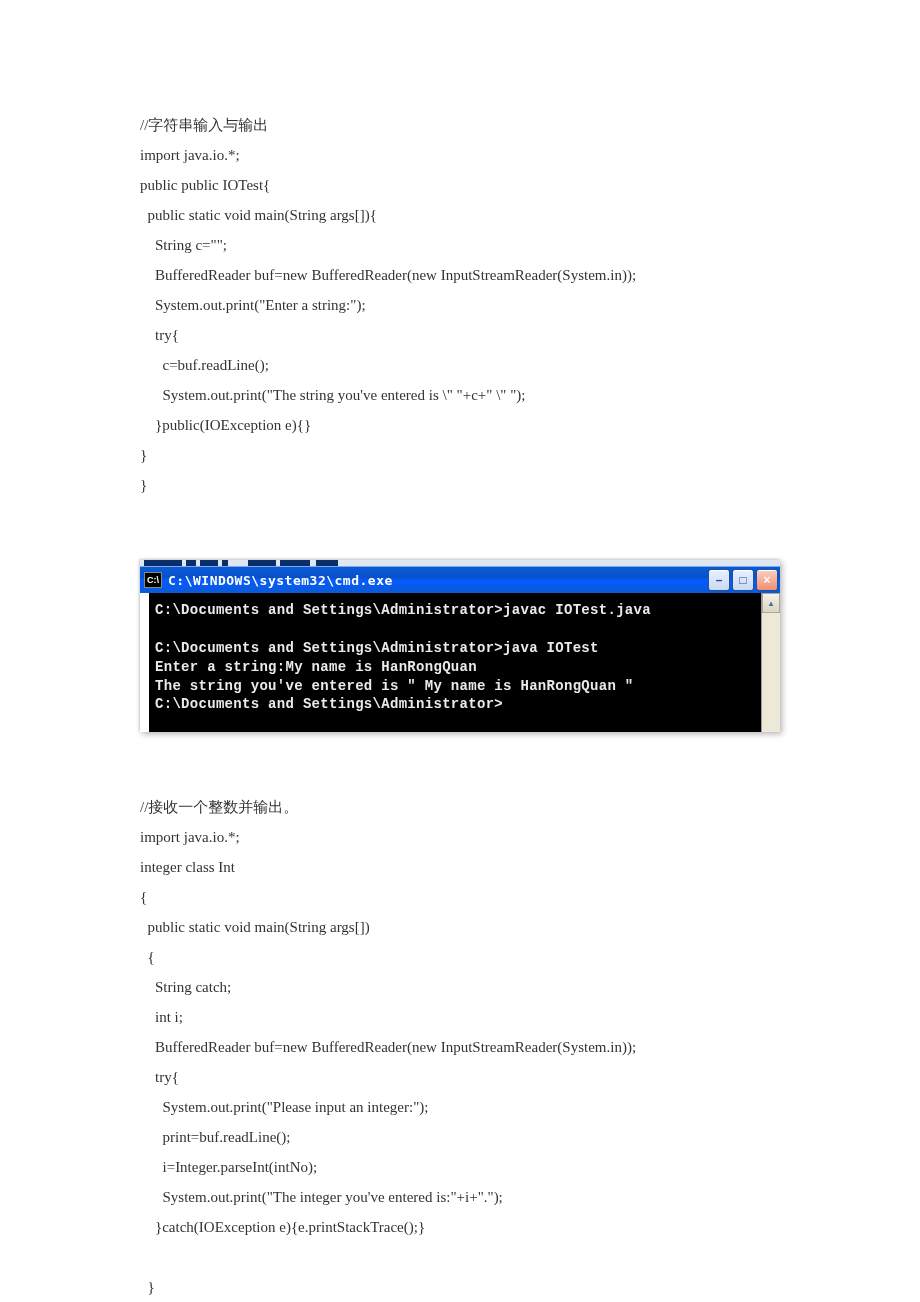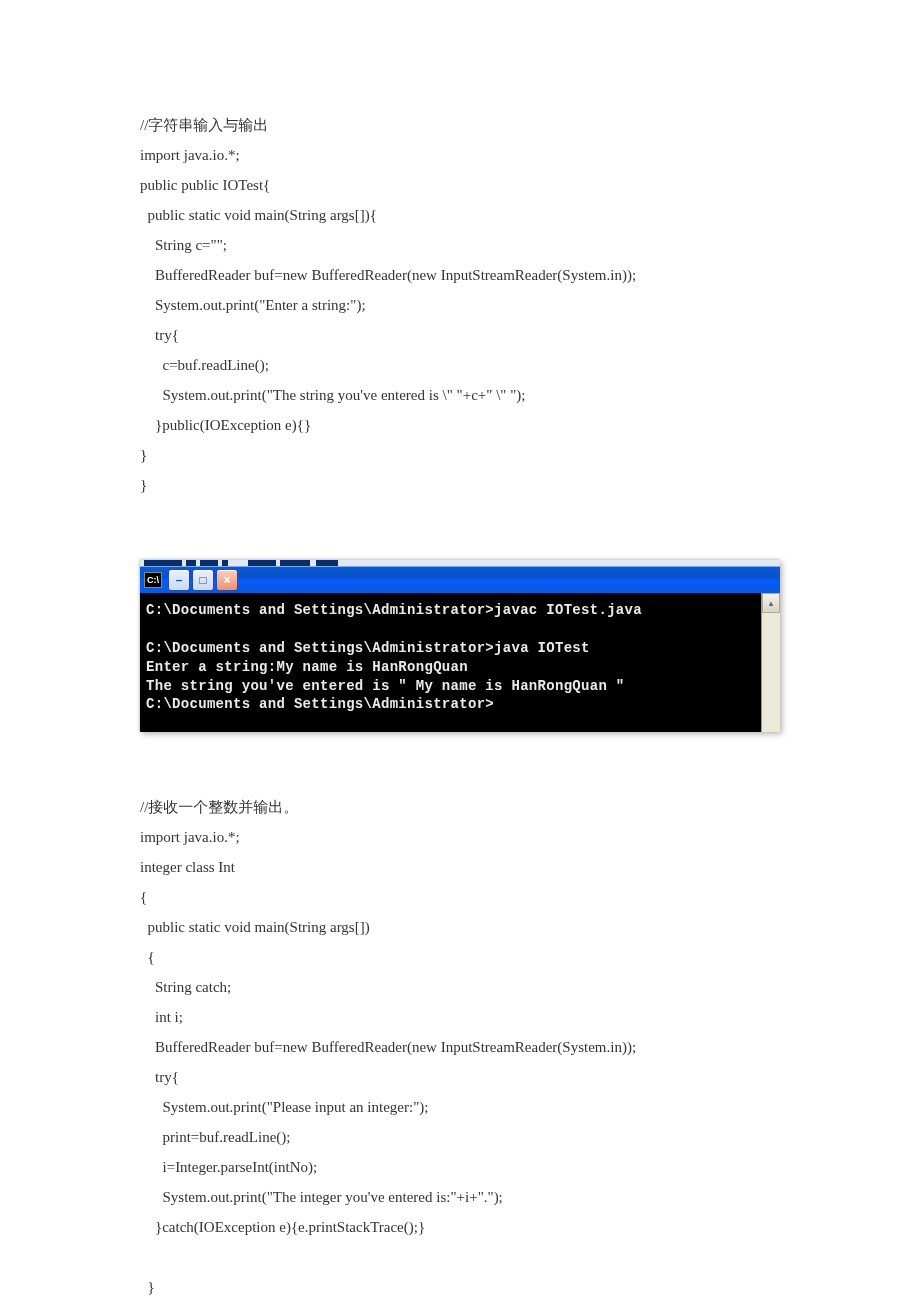--- a/index.html
+++ b/index.html
@@ -98,20 +98,21 @@
       line-height: 1.35;
       white-space: pre;
       position: relative;
       letter-spacing: 0.3px;
     }
     .scroll-area {
       display: flex;
     }
     .terminal-wrap {
       flex: 1;
+      padding-left: 9px;
     }
     .scrollbar {
       width: 18px;
       background: #ece9d8;
       display: flex;
       flex-direction: column;
       border-left: 1px solid #999;
     }
     .sb-btn {
       height: 18px;
@@ -152,20 +153,21 @@
       <div class="frag-box" style="left:4px;width:38px;"></div>
       <div class="frag-box" style="left:46px;width:10px;"></div>
       <div class="frag-box" style="left:60px;width:18px;"></div>
       <div class="frag-box" style="left:82px;width:6px;"></div>
       <div class="frag-box" style="left:108px;width:28px;"></div>
       <div class="frag-box" style="left:140px;width:30px;"></div>
       <div class="frag-box" style="left:176px;width:22px;"></div>
     </div>
     <div class="titlebar">
       <span class="cmd-badge">C:\</span>
+      <span class="title-text">C:\WINDOWS\system32\cmd.exe</span>
       <div class="win-buttons">
         <div class="win-btn">–</div>
         <div class="win-btn">□</div>
         <div class="win-btn close">×</div>
       </div>
     </div>
     <div class="scroll-area">
       <div class="terminal-wrap">
         <div class="terminal"><span>C:\Documents and Settings\Administrator&gt;javac IOTest.java</span>
 <span></span>

